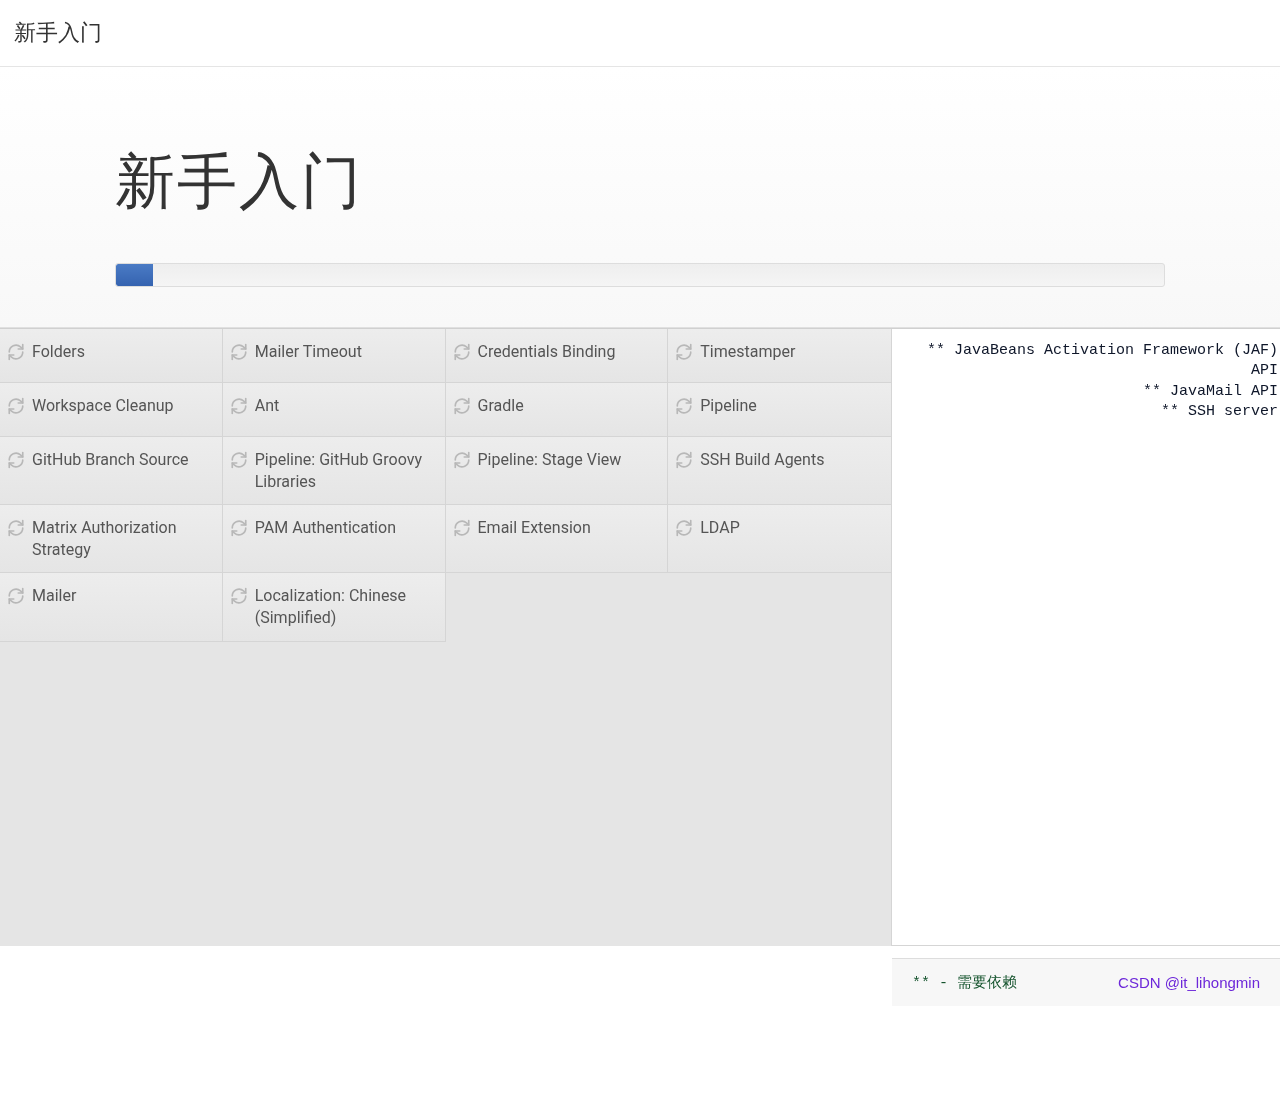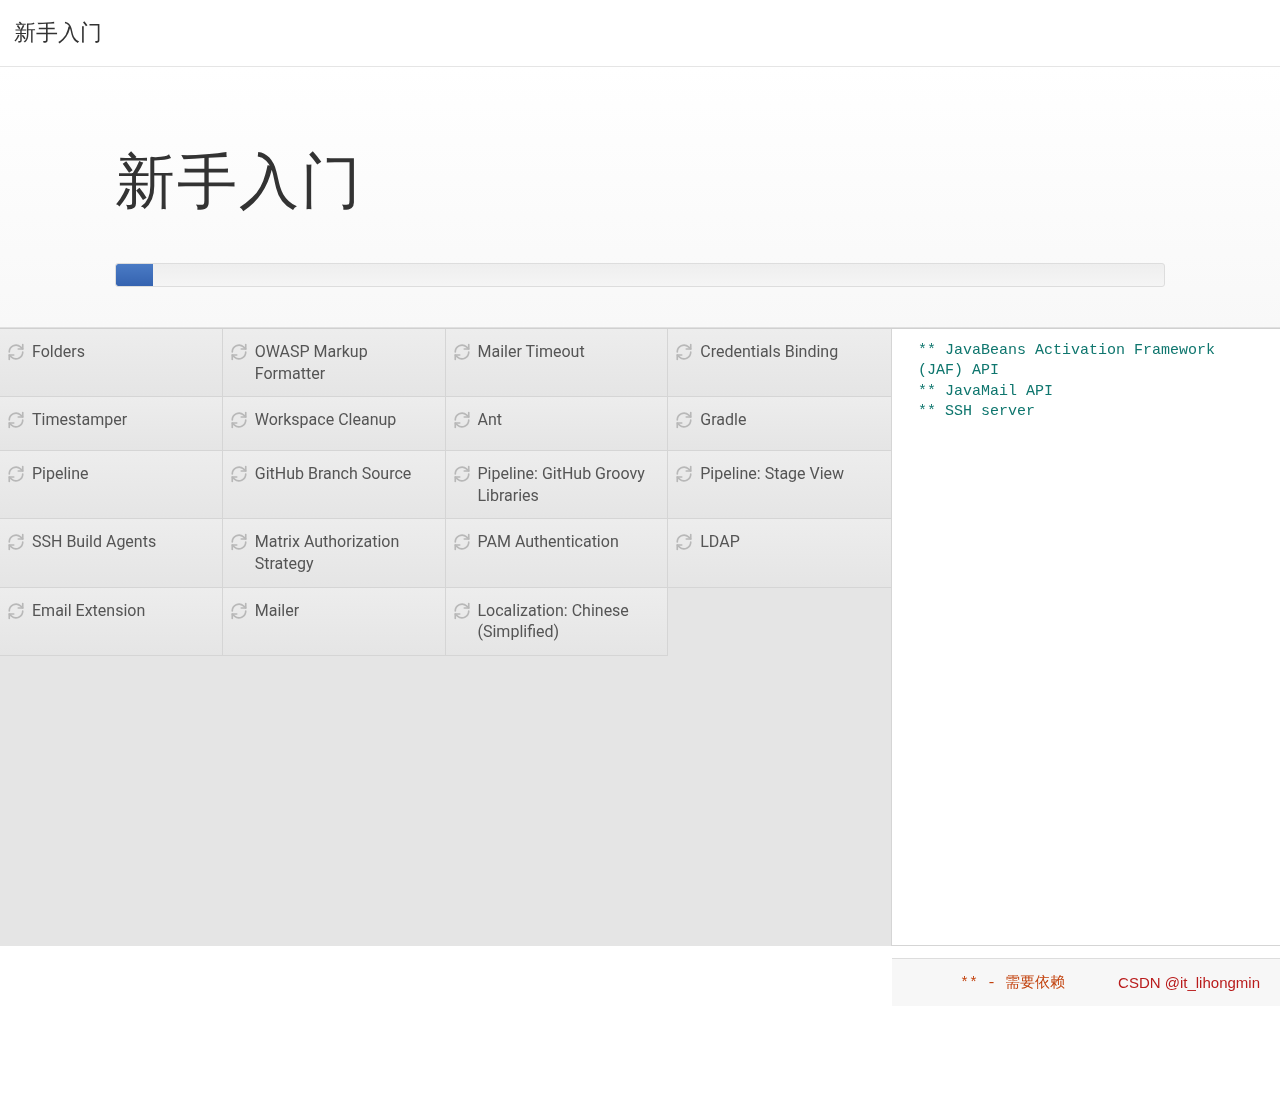--- a/index.html
+++ b/index.html
@@ -93,52 +93,52 @@
       height: 18px;
     }
     .plugin-name {
       color: #555555;
       font-size: 16px;
       line-height: 1.35;
     }
     .side-panel {
       flex: 1;
       background: #ffffff;
-      padding: 12px 26px;
+      padding: 12px 2px;
       font-family: "Courier New", Courier, monospace;
       font-size: 15px;
-      color: #0f766e;
+      color: #0f172a;
       line-height: 1.35;
       position: relative;
       border-bottom: 1px solid #d5d5d5;
+      text-align: right;
     }
     .side-log-line {
       white-space: pre-wrap;
     }
     .footer-bar {
       position: absolute;
       bottom: 95px;
       left: 892px;
       right: 0;
       background: #f7f7f7;
       border-top: 1px solid #dddddd;
       padding: 14px 20px;
       display: flex;
       justify-content: space-between;
       align-items: center;
       font-family: "Courier New", Courier, monospace;
       font-size: 15px;
       color: #888888;
     }
     .footer-left {
-      color: #c2410c;
-      margin-left: 48px;
+      color: #14532d;
     }
     .footer-right {
-      color: #b91c1c;
+      color: #6d28d9;
       font-family: -apple-system, BlinkMacSystemFont, sans-serif;
     }
   </style>
 </head>
 <body>
 
 <div class="header-bar">
   <div class="header-bar-title">新手入门</div>
 </div>
 
@@ -164,31 +164,20 @@
       </div>
       <div class="plugin-cell">
         <span class="plugin-icon">
           <svg viewBox="0 0 24 24" fill="none" stroke="#b8b8b8" stroke-width="2.2" stroke-linecap="round" stroke-linejoin="round">
   <path d="M21 2v6h-6"></path>
   <path d="M3 12a9 9 0 0 1 15-6.7L21 8"></path>
   <path d="M3 22v-6h6"></path>
   <path d="M21 12a9 9 0 0 1-15 6.7L3 16"></path>
 </svg>
         </span>
-        <span class="plugin-name">OWASP Markup Formatter</span>
-      </div>
-      <div class="plugin-cell">
-        <span class="plugin-icon">
-          <svg viewBox="0 0 24 24" fill="none" stroke="#b8b8b8" stroke-width="2.2" stroke-linecap="round" stroke-linejoin="round">
-  <path d="M21 2v6h-6"></path>
-  <path d="M3 12a9 9 0 0 1 15-6.7L21 8"></path>
-  <path d="M3 22v-6h6"></path>
-  <path d="M21 12a9 9 0 0 1-15 6.7L3 16"></path>
-</svg>
-        </span>
         <span class="plugin-name">Mailer Timeout</span>
       </div>
       <div class="plugin-cell">
         <span class="plugin-icon">
           <svg viewBox="0 0 24 24" fill="none" stroke="#b8b8b8" stroke-width="2.2" stroke-linecap="round" stroke-linejoin="round">
   <path d="M21 2v6h-6"></path>
   <path d="M3 12a9 9 0 0 1 15-6.7L21 8"></path>
   <path d="M3 22v-6h6"></path>
   <path d="M21 12a9 9 0 0 1-15 6.7L3 16"></path>
 </svg>
@@ -318,32 +307,32 @@
       </div>
       <div class="plugin-cell">
         <span class="plugin-icon">
           <svg viewBox="0 0 24 24" fill="none" stroke="#b8b8b8" stroke-width="2.2" stroke-linecap="round" stroke-linejoin="round">
   <path d="M21 2v6h-6"></path>
   <path d="M3 12a9 9 0 0 1 15-6.7L21 8"></path>
   <path d="M3 22v-6h6"></path>
   <path d="M21 12a9 9 0 0 1-15 6.7L3 16"></path>
 </svg>
         </span>
+        <span class="plugin-name">Email Extension</span>
+      </div>
+      <div class="plugin-cell">
+        <span class="plugin-icon">
+          <svg viewBox="0 0 24 24" fill="none" stroke="#b8b8b8" stroke-width="2.2" stroke-linecap="round" stroke-linejoin="round">
+  <path d="M21 2v6h-6"></path>
+  <path d="M3 12a9 9 0 0 1 15-6.7L21 8"></path>
+  <path d="M3 22v-6h6"></path>
+  <path d="M21 12a9 9 0 0 1-15 6.7L3 16"></path>
+</svg>
+        </span>
         <span class="plugin-name">LDAP</span>
-      </div>
-      <div class="plugin-cell">
-        <span class="plugin-icon">
-          <svg viewBox="0 0 24 24" fill="none" stroke="#b8b8b8" stroke-width="2.2" stroke-linecap="round" stroke-linejoin="round">
-  <path d="M21 2v6h-6"></path>
-  <path d="M3 12a9 9 0 0 1 15-6.7L21 8"></path>
-  <path d="M3 22v-6h6"></path>
-  <path d="M21 12a9 9 0 0 1-15 6.7L3 16"></path>
-</svg>
-        </span>
-        <span class="plugin-name">Email Extension</span>
       </div>
       <div class="plugin-cell">
         <span class="plugin-icon">
           <svg viewBox="0 0 24 24" fill="none" stroke="#b8b8b8" stroke-width="2.2" stroke-linecap="round" stroke-linejoin="round">
   <path d="M21 2v6h-6"></path>
   <path d="M3 12a9 9 0 0 1 15-6.7L21 8"></path>
   <path d="M3 22v-6h6"></path>
   <path d="M21 12a9 9 0 0 1-15 6.7L3 16"></path>
 </svg>
         </span>

